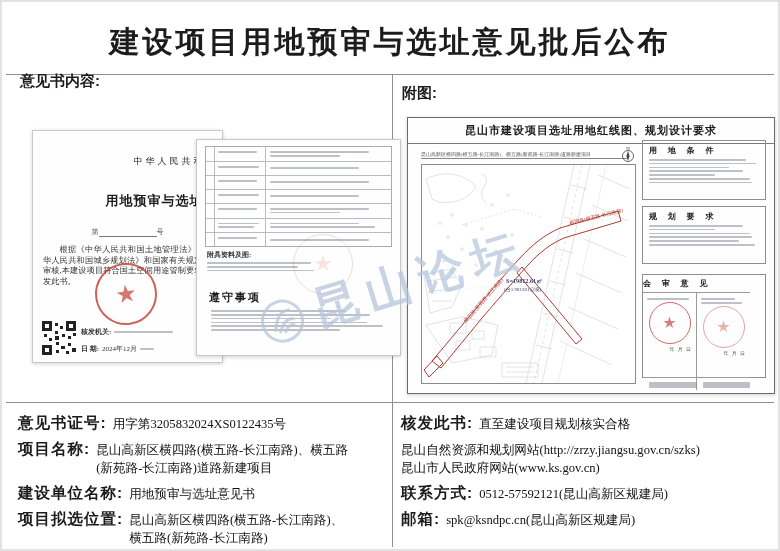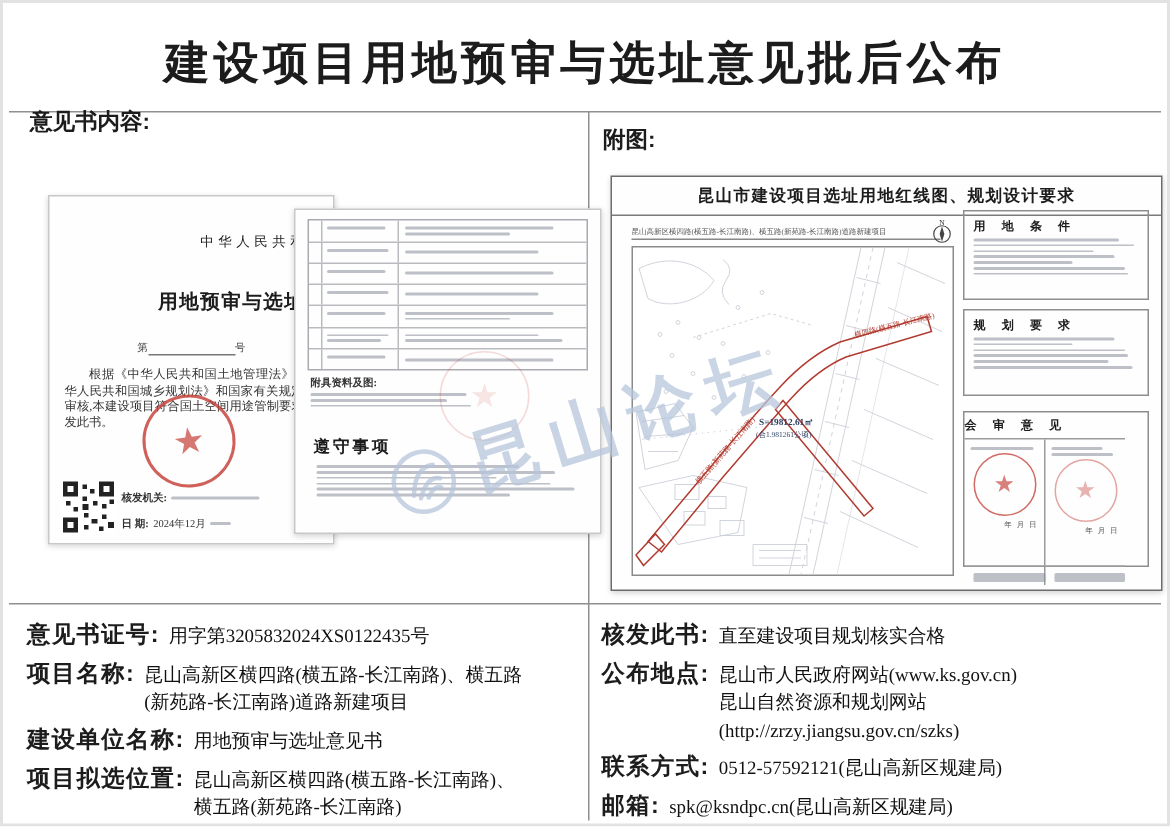--- a/index.html
+++ b/index.html
@@ -401,24 +401,23 @@
   </div>
 
   <div class="details" id="details-right">
     <div class="drow">
       <span class="dlabel">核发此书:</span>
       <span class="dval">
           <span>直至建设项目规划核实合格</span>
         </span>
     </div>
     <div class="drow">
-      <span class="dlabel">公布地点:</span>
-      <span class="dval">
+      <span class="dval">
+          <span>昆山自然资源和规划网站(http://zrzy.jiangsu.gov.cn/szks)</span>
           <span>昆山市人民政府网站(www.ks.gov.cn)</span>
-          <span>昆山自然资源和规划网站(http://zrzy.jiangsu.gov.cn/szks)</span>
         </span>
     </div>
     <div class="drow">
       <span class="dlabel">联系方式:</span>
       <span class="dval">
           <span>0512-57592121(昆山高新区规建局)</span>
         </span>
     </div>
     <div class="drow">
       <span class="dlabel">邮箱:</span>

